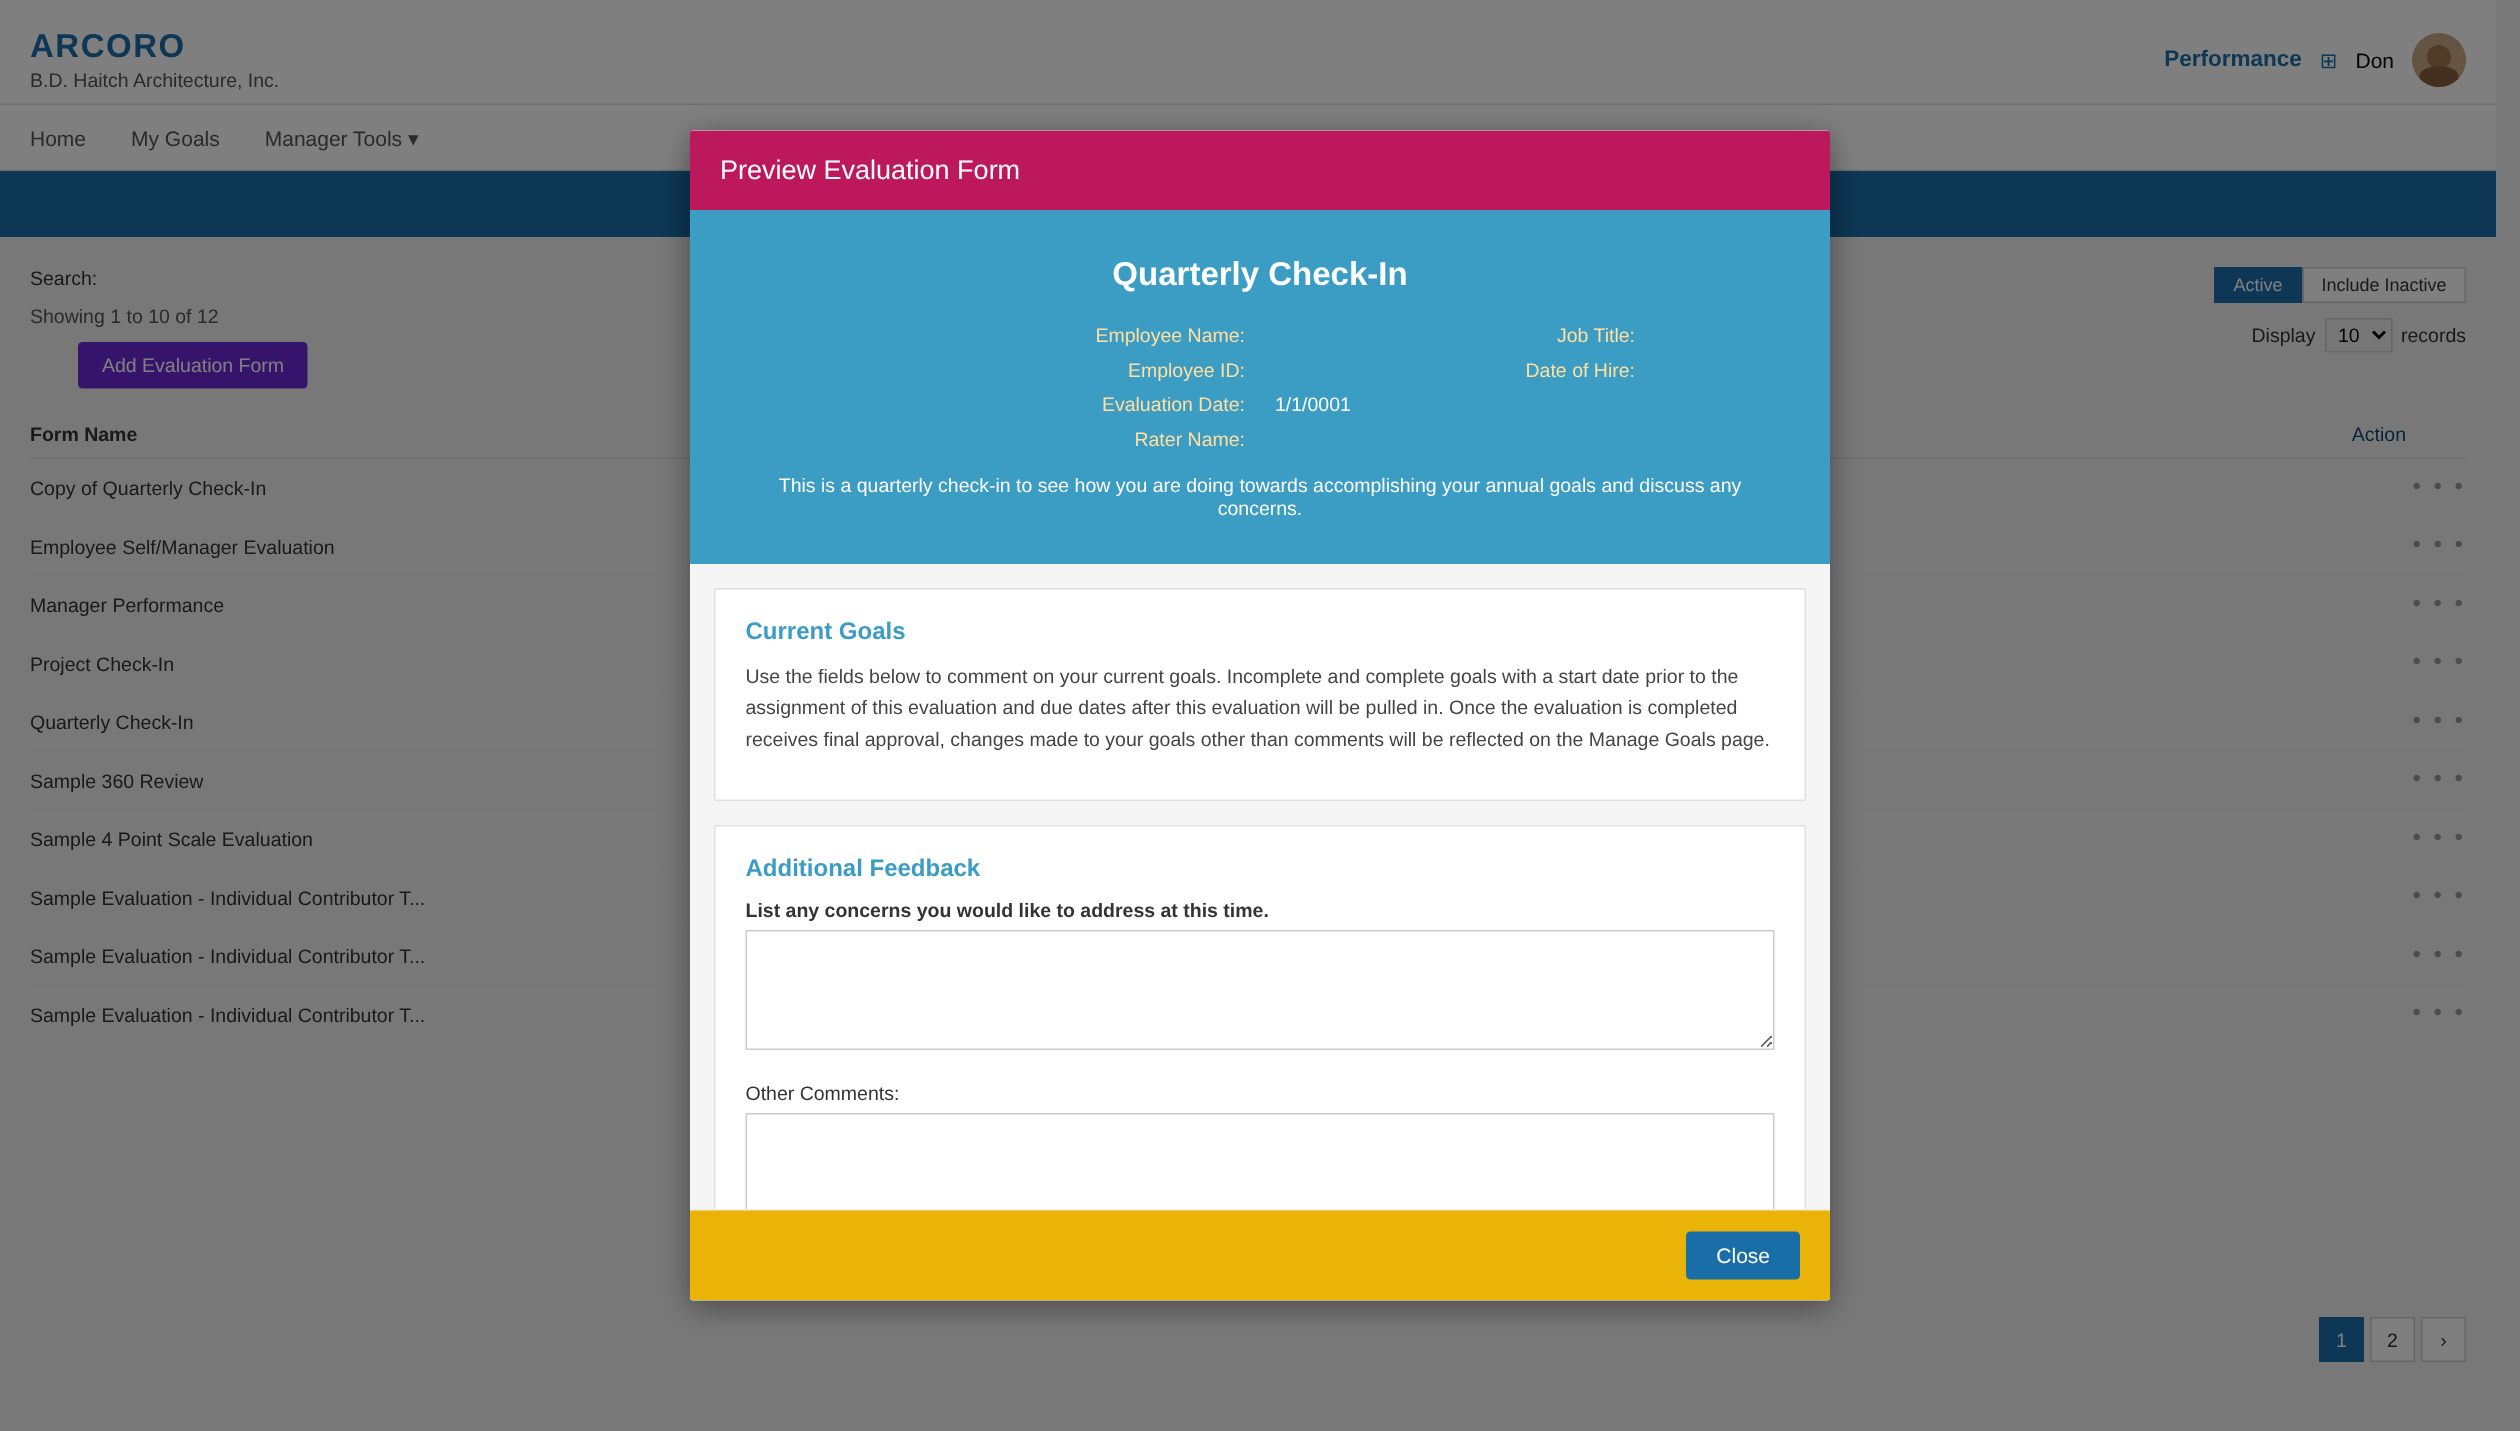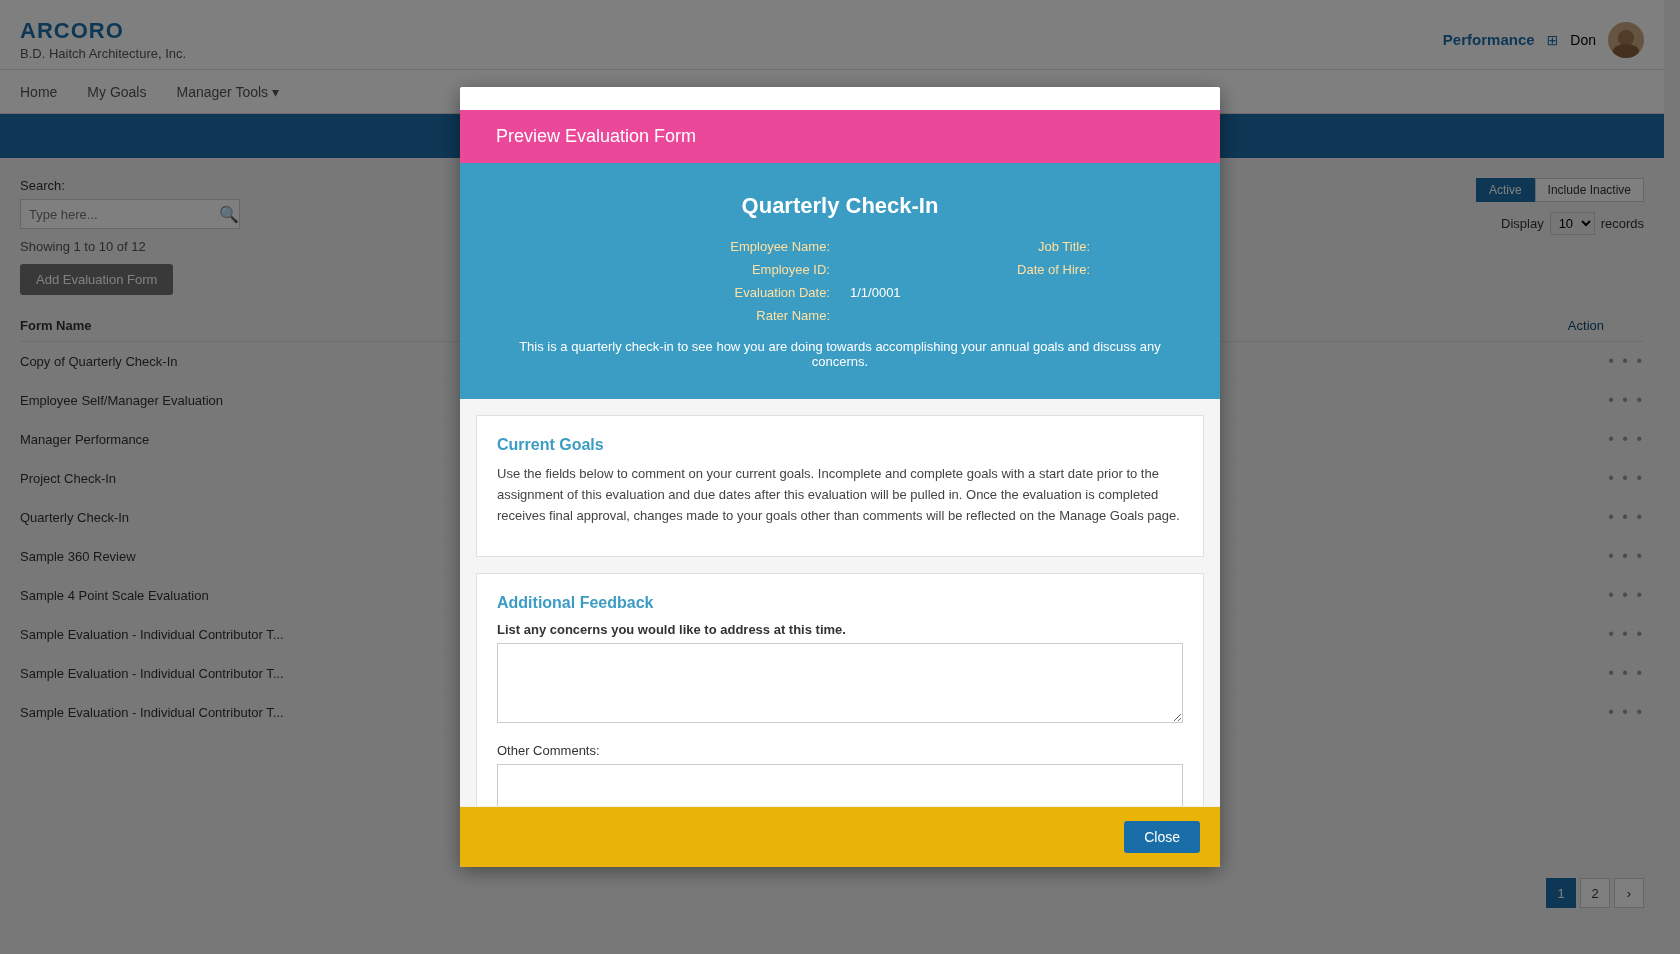--- a/index.html
+++ b/index.html
@@ -101,27 +101,28 @@
     }
     .search-icon-btn {
       padding: 0 6px;
       color: #888;
       cursor: pointer;
     }
 
     .showing-text { font-size: 13px; color: #555; margin: 10px 0; }
 
     .add-btn {
-      background: #737373;
+      background: #6d28d9;
       color: #fff;
       border: none;
       padding: 8px 16px;
       font-size: 13px;
       cursor: pointer;
       border-radius: 3px;
+      margin-left: 32px;
     }
 
     
     .table-header {
       display: flex;
       justify-content: space-between;
       align-items: center;
       margin-top: 15px;
       padding-bottom: 8px;
       border-bottom: 1px solid #ddd;
@@ -223,26 +224,25 @@
       background: #fff;
       width: 760px;
       max-height: 780px;
       display: flex;
       flex-direction: column;
       border-radius: 2px;
       overflow: hidden;
       box-shadow: 0 4px 20px rgba(0,0,0,0.4);
     }
     .modal-header {
-      background: #ec4899;
-      padding: 16px 36px;
+      background: #be185d;
+      padding: 16px 20px;
       color: #fff;
       font-size: 18px;
       font-weight: normal;
-      margin-top: 23px;
     }
     .modal-body {
       overflow-y: auto;
       flex: 1;
       background: #f5f5f5;
     }
     .modal-footer {
       background: #eab308;
       padding: 14px 20px;
       display: flex;
@@ -410,24 +410,20 @@
     </span>
   </div>
 
   <div class="blue-bar"></div>
 
   <div class="page-bg" style="padding: 20px; position: relative; min-height: 770px;">
 
     
     <div style="margin-bottom: 10px;">
       <div class="search-label">Search:</div>
-      <div class="search-input-wrap">
-        <input type="text" placeholder="Type here..." style="">
-        <span class="search-icon-btn">🔍</span>
-      </div>
     </div>
 
     <div class="showing-text">Showing 1 to 10 of 12</div>
 
     <button class="add-btn">Add Evaluation Form</button>
 
     
     <div class="table-header" style="margin-top: 15px; padding: 8px 0; display: flex; justify-content: space-between;">
       <span class="col-form-name">Form Name</span>
       <span class="col-action" style="margin-right: 40px;">Action</span>

